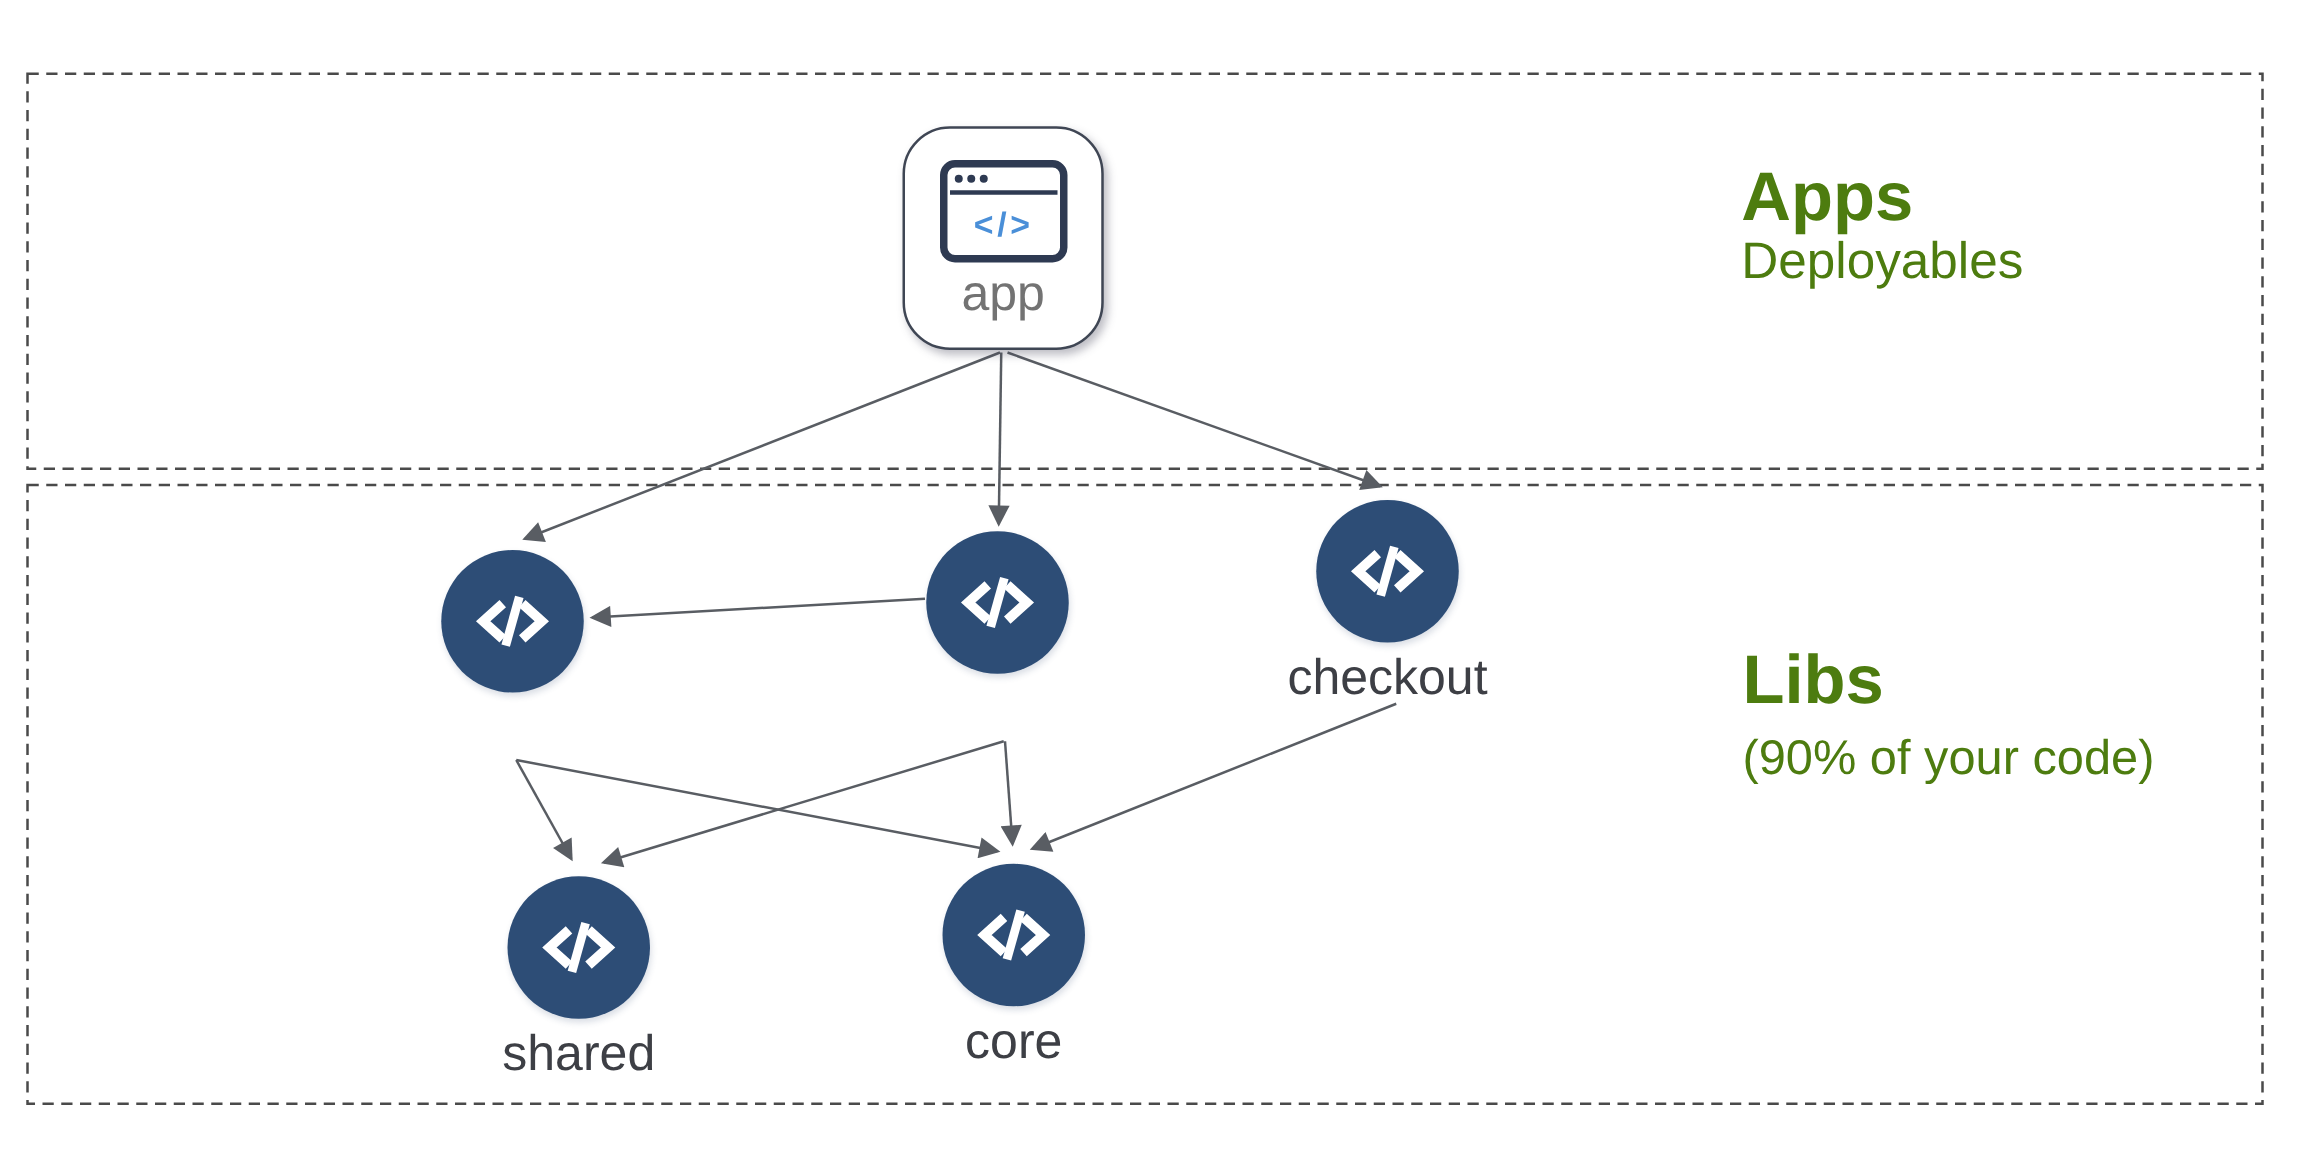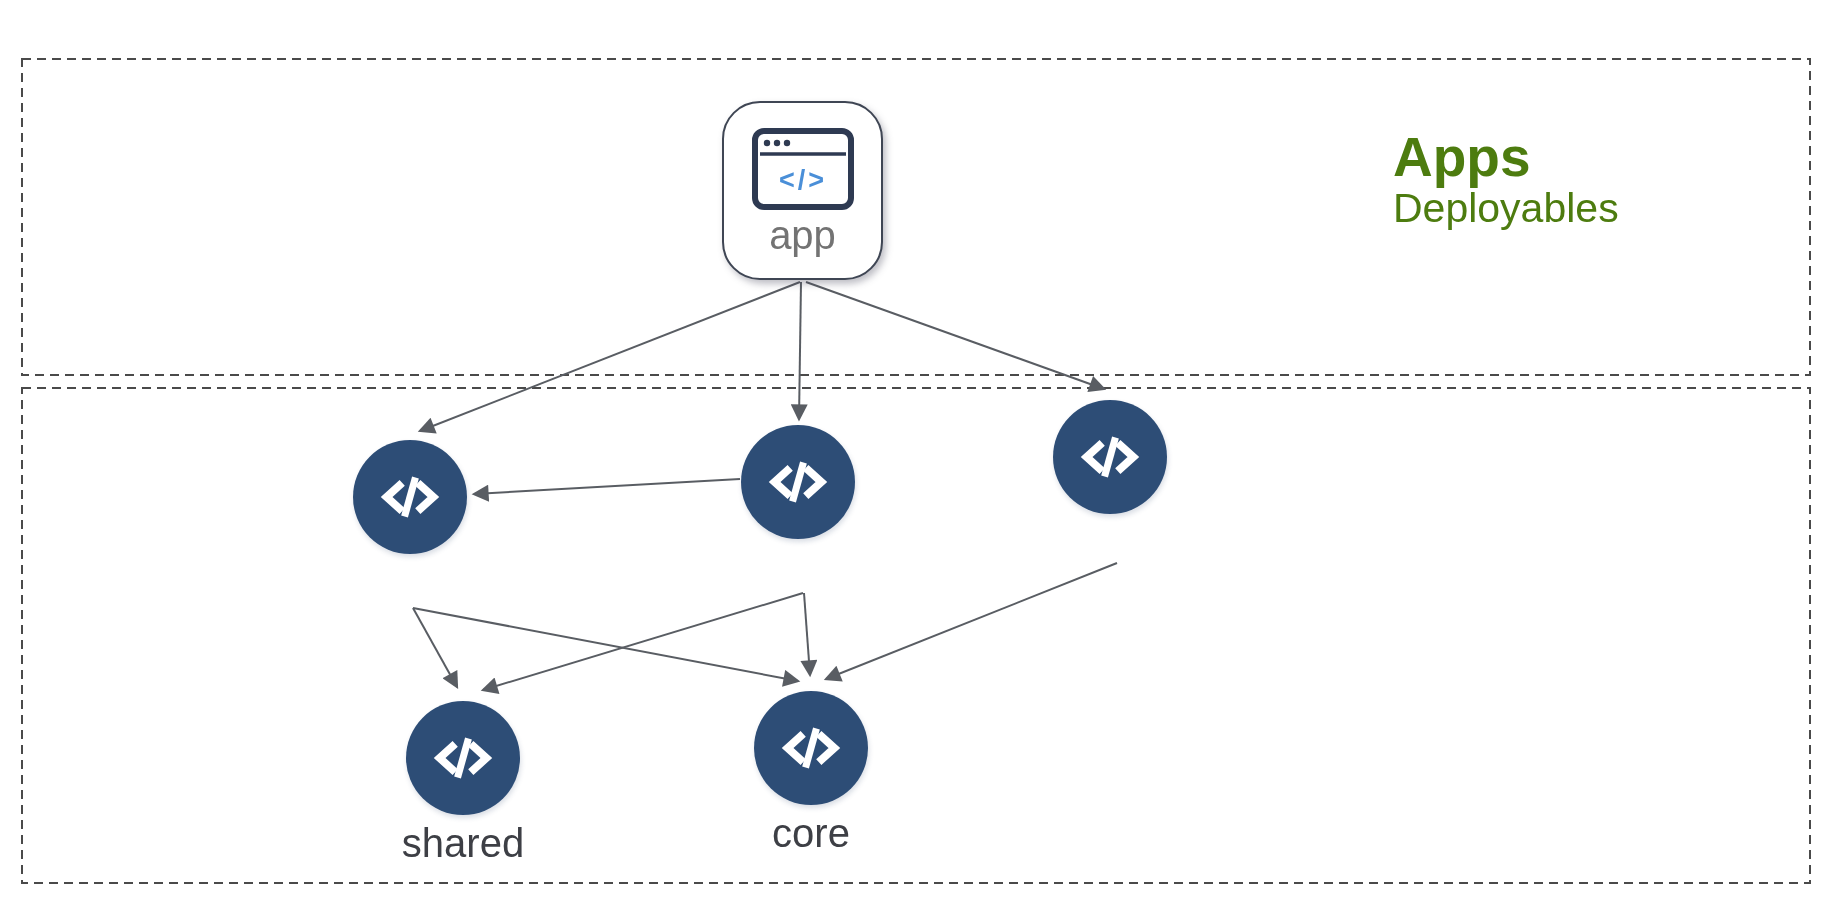--- a/index.html
+++ b/index.html
@@ -130,20 +130,21 @@
   <div class="lib-node" style="left:960px; top:400px;">
     <div class="circle">
       <svg viewBox="0 0 100 100">
           <g stroke="#ffffff" fill="none" stroke-width="10">
         <polyline points="40,32 20,50 40,68"></polyline>
         <polyline points="60,32 80,50 60,68"></polyline>
         <line x1="57" y1="25" x2="43" y2="75" stroke-width="9"></line>
       </g>
         </svg>
     </div>
+    <div class="node-label">checkout</div>
   </div>
 
   <div class="lib-node" style="left:661px; top:691px;">
     <div class="circle">
       <svg viewBox="0 0 100 100">
           <g stroke="#ffffff" fill="none" stroke-width="10">
         <polyline points="40,32 20,50 40,68"></polyline>
         <polyline points="60,32 80,50 60,68"></polyline>
         <line x1="57" y1="25" x2="43" y2="75" stroke-width="9"></line>
       </g>
@@ -163,14 +164,18 @@
         </svg>
     </div>
     <div class="node-label">shared</div>
   </div>
 
   <div class="section-caption caption-apps">
     <div class="title">Apps</div>
     <div class="subtitle">Deployables</div>
   </div>
 
+  <div class="section-caption caption-libs">
+    <div class="title">Libs</div>
+    <div class="subtitle">(90% of your code)</div>
+  </div>
 
 </div>
 
 </body></html>

